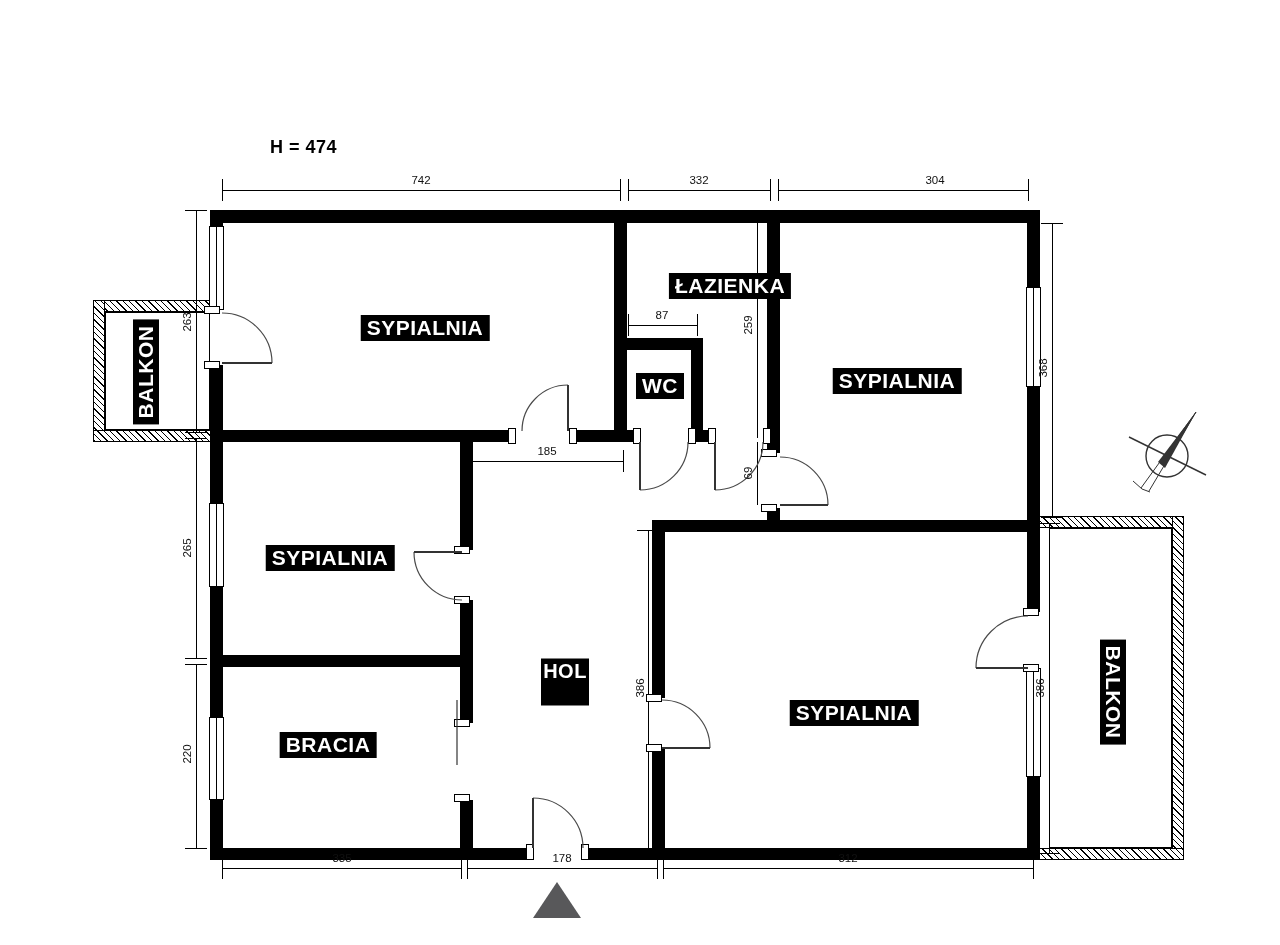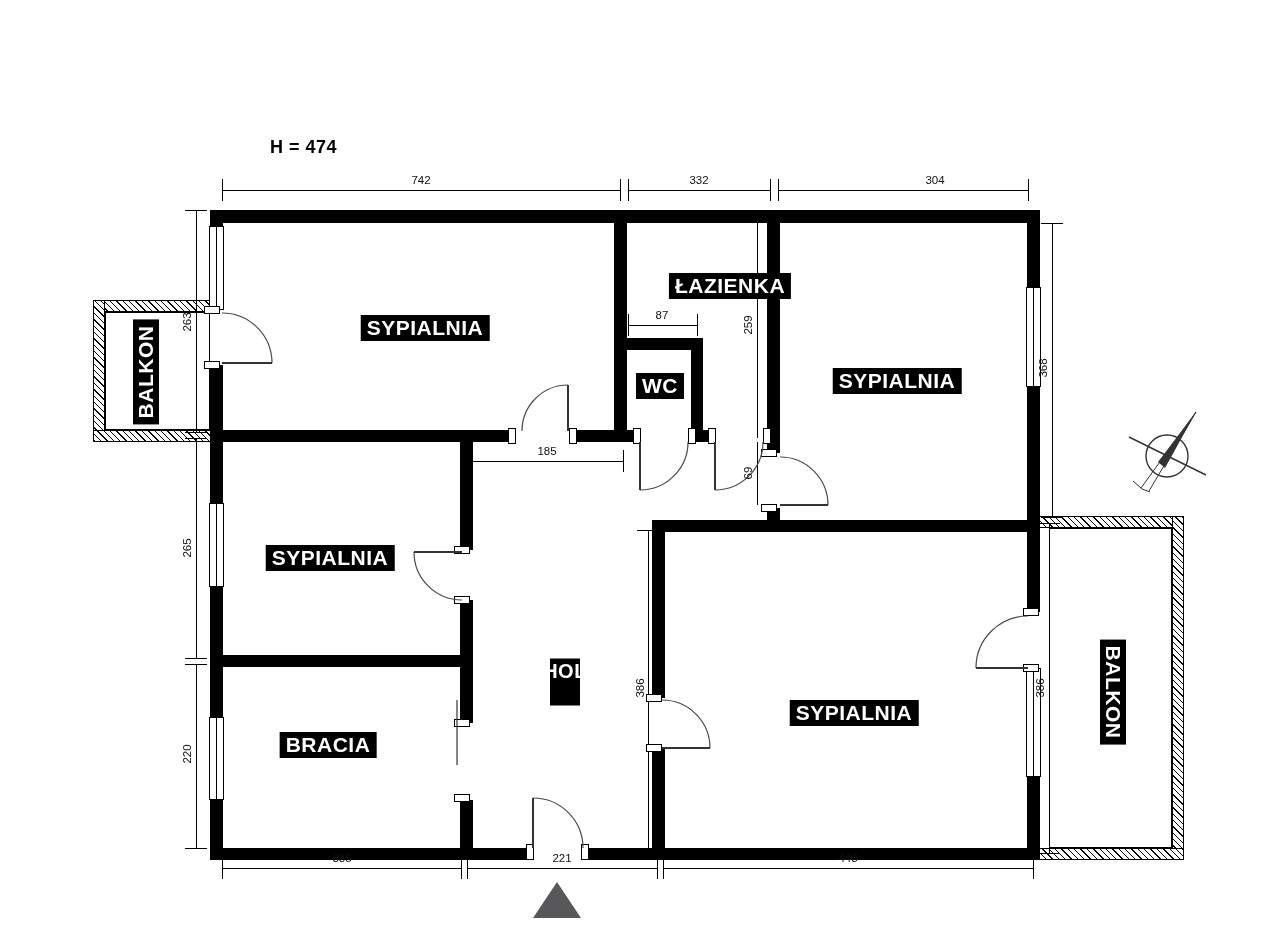--- a/index.html
+++ b/index.html
@@ -11,21 +11,21 @@
   .binner{position:absolute;border:1px solid #000;z-index:1;box-sizing:border-box;background:#fff}
   .win{position:absolute;background:#fff;border:1px solid #000;z-index:3;box-sizing:border-box;
        background-image:linear-gradient(to right,transparent 44%,#000 44%,#000 56%,transparent 56%)}
   .j{position:absolute;background:#fff;border:1px solid #000;z-index:4;box-sizing:border-box}
   .dl{position:absolute;background:#000;z-index:1}
   .overlay{position:absolute;left:0;top:0;z-index:5;pointer-events:none}
   .rlabel{position:absolute;z-index:6;transform:translate(-50%,-50%);background:#000;color:#fff;
           font-weight:bold;font-size:21px;letter-spacing:.5px;padding:1px 6px;white-space:nowrap}
   .rot90{transform:translate(-50%,-50%) rotate(90deg)}
   .rotm90{transform:translate(-50%,-50%) rotate(-90deg)}
-  .holbox{width:30px;height:47px;padding:0;display:flex;justify-content:center;align-items:flex-start;
+  .holbox{width:48px;height:47px;padding:0;display:flex;justify-content:center;align-items:flex-start;
           font-size:20px;line-height:24px;box-sizing:border-box}
   .dim{position:absolute;z-index:6;font-size:11.5px;color:#111;transform:translate(-50%,-100%);
        white-space:nowrap;padding-bottom:2px}
   .dimv{position:absolute;z-index:6;font-size:11.5px;color:#111;white-space:nowrap;
         transform:translate(-50%,-50%) rotate(-90deg)}
   .hlabel{position:absolute;z-index:6;font-size:18px;font-weight:bold;color:#000;letter-spacing:.5px}
   .logo{position:absolute;left:763px;top:612px;z-index:6;width:210px}
   .lrow1{display:flex;align-items:center;font-size:30px;font-weight:800;color:#3b3b3d;
          line-height:30px;letter-spacing:1px}
   .lmark{display:inline-block;width:24px;height:26px;background:#e23a3e;transform:skewX(-18deg);
@@ -84,22 +84,22 @@
   <span class="rlabel" style="left:328px;top:745px">BRACIA</span>
   <span class="rlabel holbox" style="left:565px;top:682px">HOL</span>
   <span class="rlabel" style="left:854px;top:713px">SYPIALNIA</span>
   <span class="rlabel rotm90" style="left:146px;top:372px">BALKON</span>
   <span class="rlabel rot90" style="left:1113px;top:692px">BALKON</span>
 
   <span class="dim" style="left:421px;top:188px">742</span>
   <span class="dim" style="left:699px;top:188px">332</span>
   <span class="dim" style="left:935px;top:188px">304</span>
   <span class="dim" style="left:342px;top:866px">335</span>
-  <span class="dim" style="left:562px;top:866px">221</span>
-  <span class="dim" style="left:848px;top:866px">448</span>
+  <span class="dim" style="left:562px;top:866px">178</span>
+  <span class="dim" style="left:848px;top:866px">312</span>
   <span class="dimv" style="left:187px;top:322px">263</span>
   <span class="dimv" style="left:187px;top:548px">265</span>
   <span class="dimv" style="left:187px;top:754px">220</span>
   <span class="dimv" style="left:1043px;top:368px">368</span>
   <span class="dimv" style="left:1040px;top:688px">386</span>
   <span class="dimv" style="left:640px;top:688px">386</span>
   <span class="dim" style="left:547px;top:459px">185</span>
   <span class="dim" style="left:662px;top:323px">87</span>
   <span class="dimv" style="left:748px;top:325px">259</span>
   <span class="dimv" style="left:748px;top:473px">69</span>

